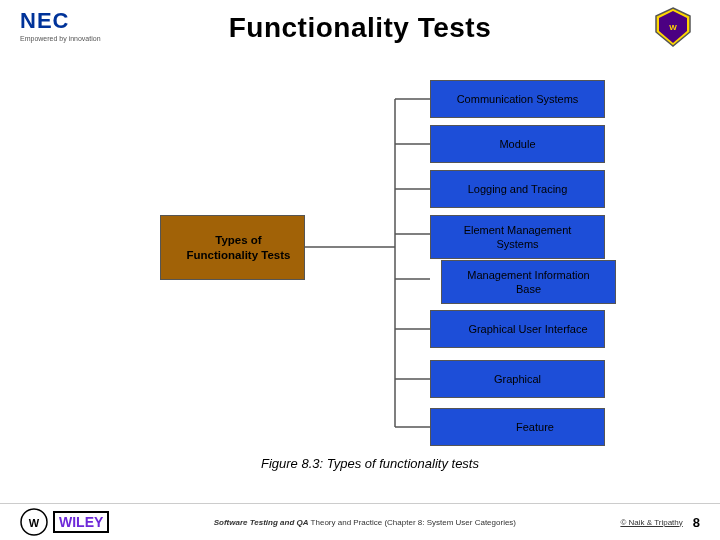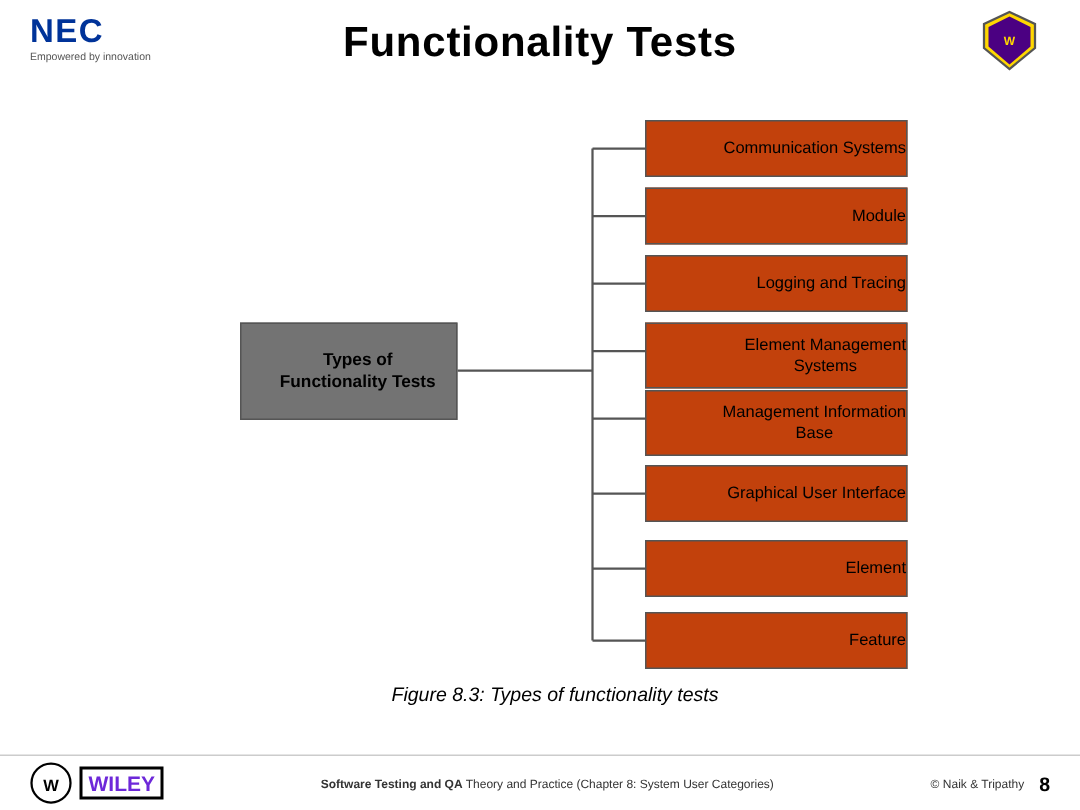--- a/index.html
+++ b/index.html
@@ -79,44 +79,44 @@
       margin-top: 0;
     }
 
     
     .center-box {
       position: absolute;
       left: 120px;
       top: 155px;
       width: 145px;
       height: 65px;
-      background: #737373;
+      background: #a16207;
       border: 1.5px solid #555;
       display: flex;
       align-items: center;
       justify-content: center;
       text-align: center;
       font-size: 11.5px;
       font-weight: bold;
       color: #000;
       line-height: 1.3;
       padding-left: 12px;
     }
 
     
     .right-box {
       position: absolute;
       left: 390px;
       width: 175px;
       height: 38px;
-      background: #c2410c;
+      background: #1d4ed8;
       border: 1.5px solid #555;
       display: flex;
       align-items: center;
-      justify-content: flex-end;
+      justify-content: center;
       text-align: center;
       font-size: 11px;
       color: #000;
       line-height: 1.3;
     }
 
     
     .connector-svg {
       position: absolute;
       top: 0;
@@ -161,25 +161,27 @@
       padding: 1px 4px;
     }
     .footer-text {
       font-size: 8px;
       color: #333;
       flex: 1;
       text-align: center;
       padding: 0 10px;
     }
     .footer-text b {
+      font-style: italic;
     }
     .footer-right {
       font-size: 8px;
       color: #333;
       white-space: nowrap;
+      text-decoration: underline;
     }
     .page-num {
       font-size: 13px;
       color: #000;
       font-weight: bold;
     }
   </style>
 </head>
 <body>
 
@@ -232,31 +234,31 @@
 
     <div class="right-box" style="top:65px;">
       <span>Module</span>
     </div>
 
     <div class="right-box" style="top:155px; height:44px;">
       <span style="white-space:pre-line;">Element Management
 Systems</span>
     </div>
 
-    <div class="right-box" style="top:200px; height:44px;">
+    <div class="right-box" style="top:200px; height:44px;margin-left:11px;">
       <span style="white-space:pre-line;">Management Information
 Base</span>
     </div>
 
     <div class="right-box" style="top:250px;padding-left:21px;">
       <span>Graphical User Interface</span>
     </div>
 
     <div class="right-box" style="top:300px;">
-      <span>Element</span>
+      <span>Graphical</span>
     </div>
 
     <div class="right-box" style="top:348px;padding-left:35px;">
       <span>Feature</span>
     </div>
 
   </div>
 
   <div class="footer">
     <span class="figure-caption">Figure 8.3: Types of functionality tests</span>

